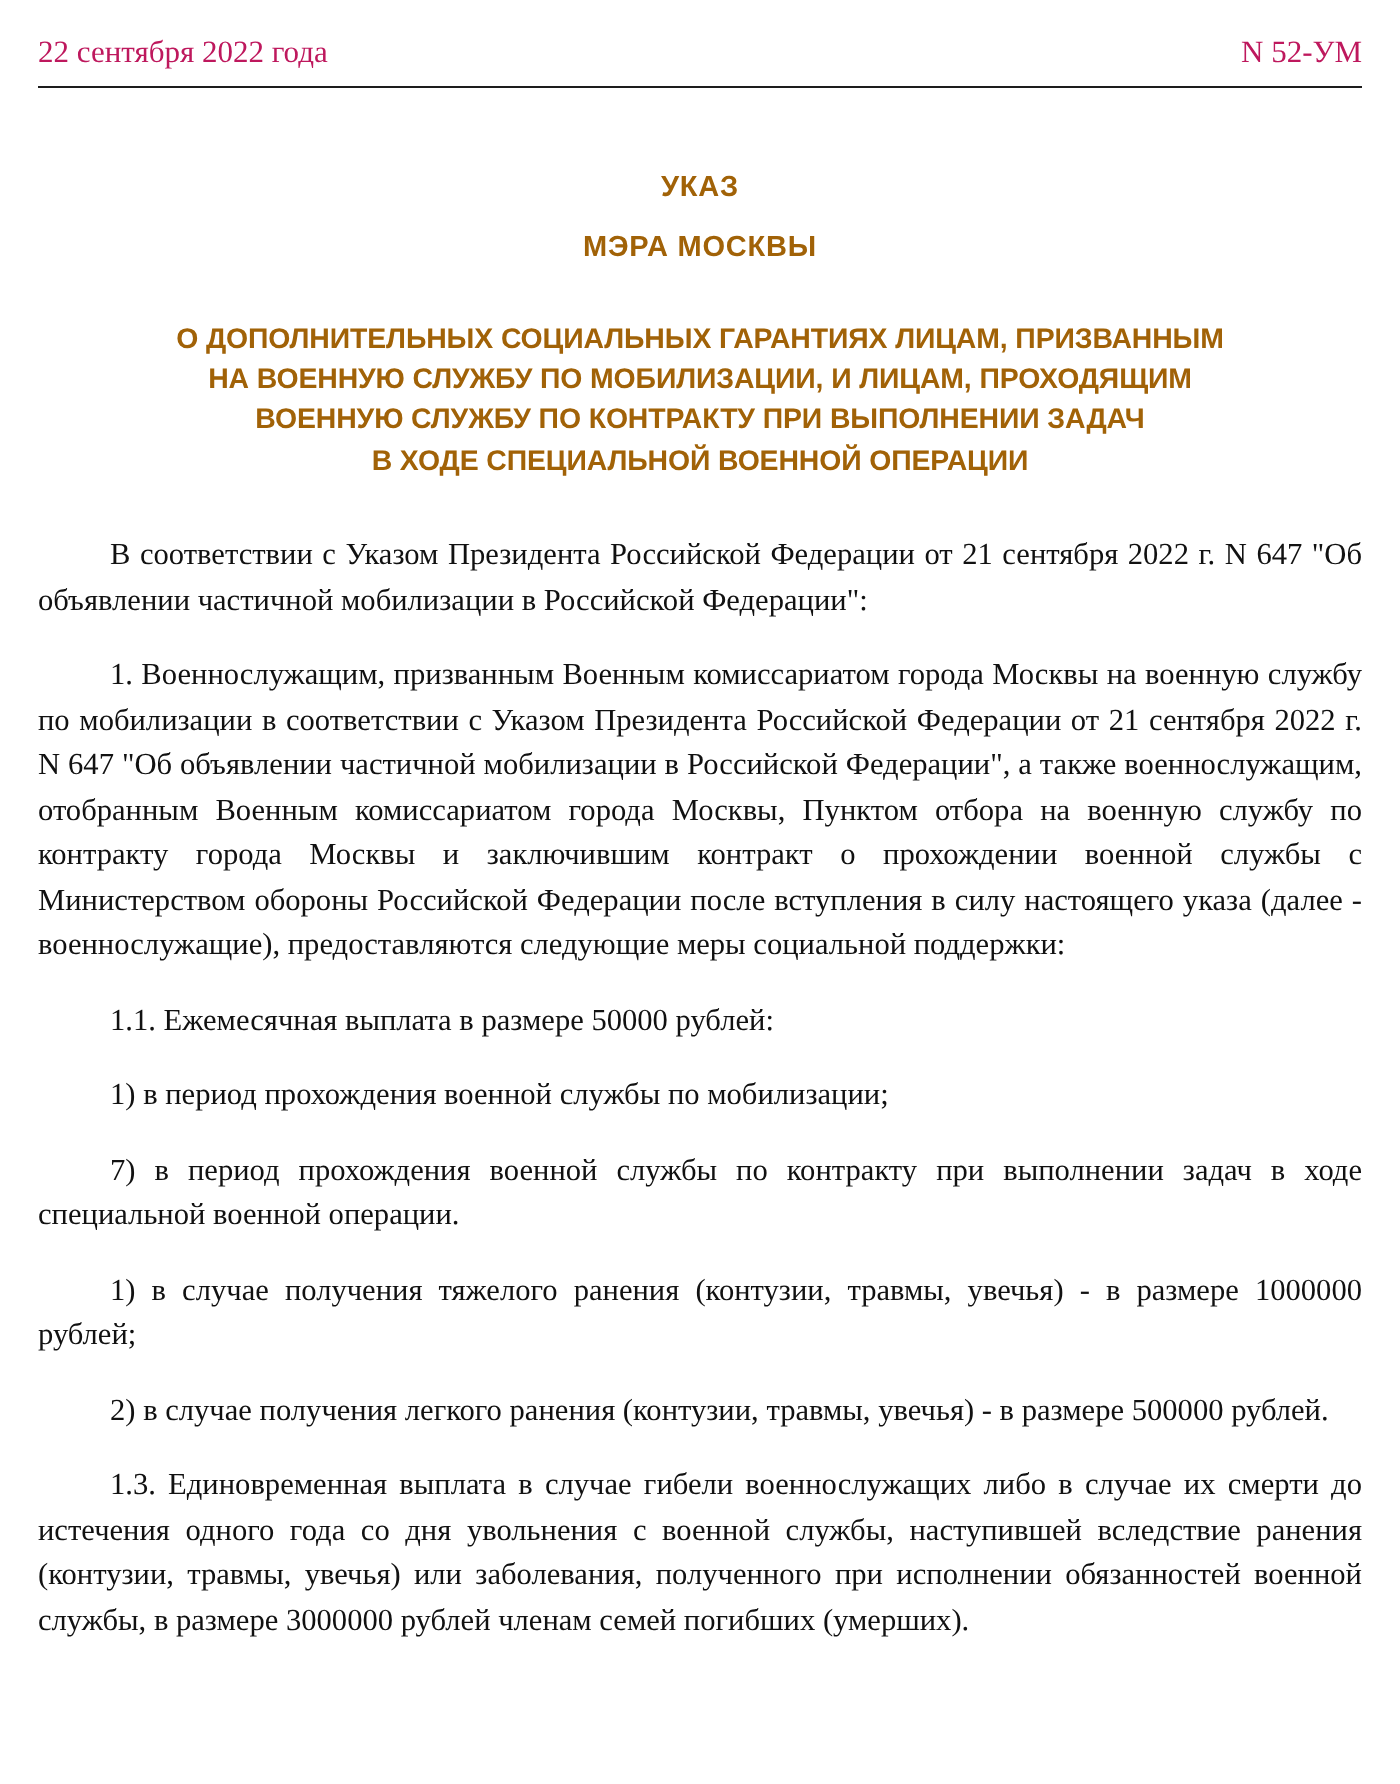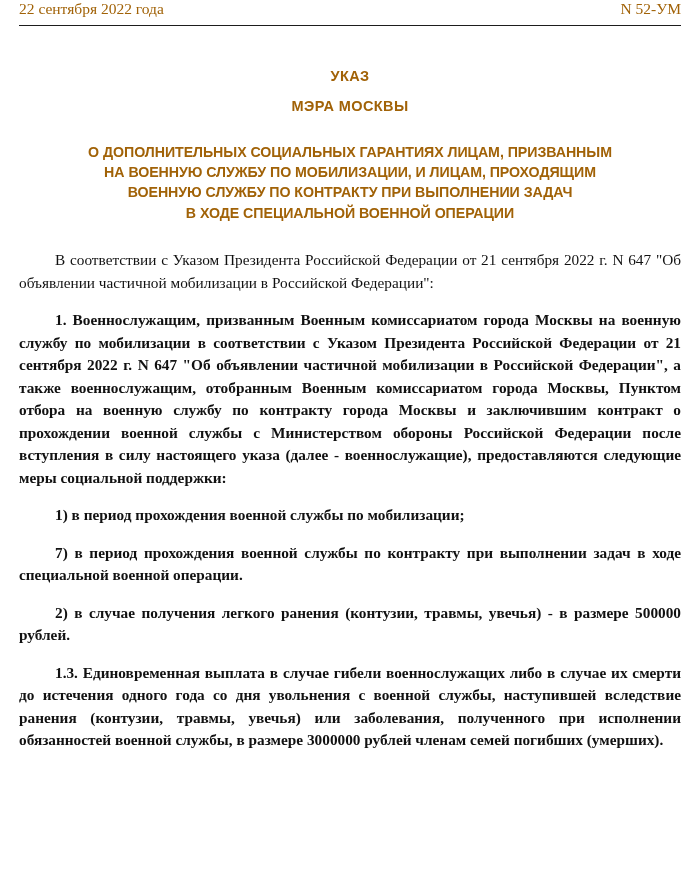--- a/index.html
+++ b/index.html
@@ -24,21 +24,22 @@
     width: 662px;
   }
 
   
   .doc-header {
     display: flex;
     justify-content: space-between;
     align-items: flex-end;
     font-size: 15.5px;
     line-height: 1.2;
-    color: #a16207;
+    padding-top: 18px;
+    color: #be185d;
   }
   .doc-header .hdr-date { white-space: nowrap; }
   .doc-header .hdr-number { white-space: nowrap; }
   .header-rule {
     border: 0;
     border-top: 1.6px solid #1d1d1d;
     margin: 6px 0 0 0;
     width: 100%;
   }
 
@@ -72,21 +73,21 @@
     margin-top: 26px;
     font-size: 15.3px;
     line-height: 1.47;
   }
   p.para {
     margin: 0;
     text-align: justify;
     text-indent: 36px;
     hyphens: none;
   }
-  p.para + p.para { margin-top: 15px; font-weight: bold; }
+  p.para + p.para { margin-top: 15px; }
   p.para.noindent {
     text-indent: 0;
   }
   p.para.tight {
     margin-top: 0;
   }
   p.para.last-line-left {
     text-align-last: left;
   }
 </style>
@@ -109,21 +110,23 @@
         <span class="tline">О ДОПОЛНИТЕЛЬНЫХ СОЦИАЛЬНЫХ ГАРАНТИЯХ ЛИЦАМ, ПРИЗВАННЫМ</span>
         <span class="tline">НА ВОЕННУЮ СЛУЖБУ ПО МОБИЛИЗАЦИИ, И ЛИЦАМ, ПРОХОДЯЩИМ</span>
         <span class="tline">ВОЕННУЮ СЛУЖБУ ПО КОНТРАКТУ ПРИ ВЫПОЛНЕНИИ ЗАДАЧ</span>
         <span class="tline">В ХОДЕ СПЕЦИАЛЬНОЙ ВОЕННОЙ ОПЕРАЦИИ</span>
       </div>
     </div>
 
     <div class="body-block">
       <p class="para last-line-left">В соответствии с Указом Президента Российской Федерации от 21 сентября 2022 г. N 647 "Об объявлении частичной мобилизации в Российской Федерации":</p>
       <p class="para last-line-left">1. Военнослужащим, призванным Военным комиссариатом города Москвы на военную службу по мобилизации в соответствии с Указом Президента Российской Федерации от 21 сентября 2022 г. N 647 "Об объявлении частичной мобилизации в Российской Федерации", а также военнослужащим, отобранным Военным комиссариатом города Москвы, Пунктом отбора на военную службу по контракту города Москвы и заключившим контракт о прохождении военной службы с Министерством обороны Российской Федерации после вступления в силу настоящего указа (далее - военнослужащие), предоставляются следующие меры социальной поддержки:</p>
+      <p class="para last-line-left">1.1. Ежемесячная выплата в размере 50000 рублей:</p>
       <p class="para last-line-left">1) в период прохождения военной службы по мобилизации;</p>
       <p class="para last-line-left">7) в период прохождения военной службы по контракту при выполнении задач в ходе специальной военной операции.</p>
+      <p class="para last-line-left">1) в случае получения тяжелого ранения (контузии, травмы, увечья) - в размере 1000000 рублей;</p>
       <p class="para last-line-left">2) в случае получения легкого ранения (контузии, травмы, увечья) - в размере 500000 рублей.</p>
       <p class="para last-line-left">1.3. Единовременная выплата в случае гибели военнослужащих либо в случае их смерти до истечения одного года со дня увольнения с военной службы, наступившей вследствие ранения (контузии, травмы, увечья) или заболевания, полученного при исполнении обязанностей военной службы, в размере 3000000 рублей членам семей погибших (умерших).</p>
 
     </div>
 
   </div>
 </div>
 
 </body></html>

